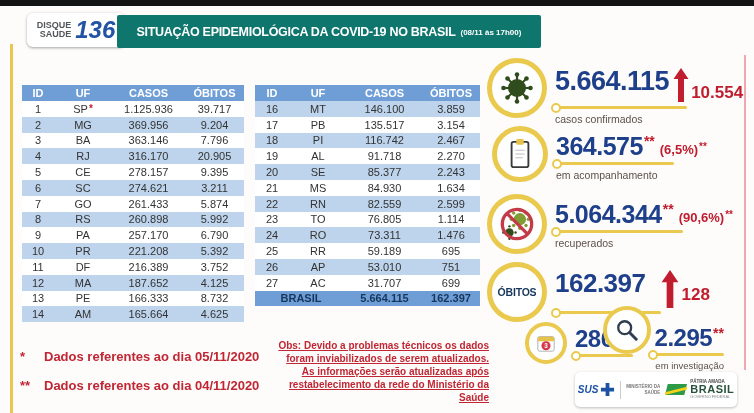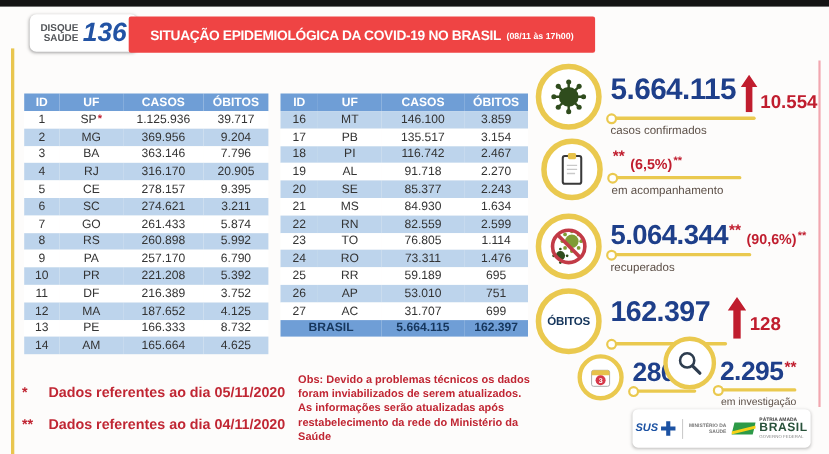--- a/index.html
+++ b/index.html
@@ -8,21 +8,21 @@
   .topbar{position:absolute;left:0;top:0;width:754px;height:6px;background:#141414;}
   .accent-left{position:absolute;left:10px;top:44px;width:3px;height:369px;background:#e9c64f;}
   .accent-right{position:absolute;left:744px;top:55px;width:2px;height:315px;background:#f2a7b0;}
 
   
   .logo-box{position:absolute;left:27px;top:13px;width:98px;height:34px;background:#fff;
             border-radius:6px;box-shadow:0 1px 3px rgba(0,0,0,.35);display:flex;
             align-items:center;justify-content:center;gap:4px;}
   .logo-words{font-size:9px;font-weight:bold;color:#53565a;line-height:9px;text-align:right;}
   .logo-number{font-size:24px;font-weight:bold;font-style:italic;color:#2253a4;line-height:1;}
-  .banner{position:absolute;left:117px;top:15px;width:424px;height:33px;background:#ef4444;
+  .banner{position:absolute;left:117px;top:15px;width:424px;height:33px;background:#0f766e;
           border-radius:2px;display:flex;align-items:center;justify-content:center;gap:5px;}
   .banner-title{color:#fff;font-weight:bold;font-size:12.5px;letter-spacing:-0.3px;white-space:nowrap;}
   .banner-sub{color:#fff;font-weight:bold;font-size:8px;white-space:nowrap;margin-top:2px;}
 
   
   table.data-table{position:absolute;top:85px;border-collapse:collapse;font-size:11px;color:#333;
                    table-layout:fixed;}
   table.left{left:22px;width:222px;}
   table.right{left:255px;width:225px;}
   .data-table th{background:#6f9ed6;color:#fff;font-weight:bold;height:16px;padding:0;text-align:center;}
@@ -55,21 +55,21 @@
   .delta{font-size:17px;font-weight:bold;color:#c01d2e;margin-left:2px;margin-top:15px;}
   .obitos-badge{font-size:10.5px;font-weight:bold;color:#16365c;letter-spacing:-0.2px;}
   .mag-ring{position:absolute;left:603px;top:306px;}
 
   
   .note{position:absolute;display:flex;font-size:13px;font-weight:bold;color:#c02633;}
   .note .star-col{width:24px;flex:none;}
   .note1{left:20px;top:349px;}
   .note2{left:20px;top:378px;}
   .obs{position:absolute;left:271px;top:339px;width:218px;font-size:10px;font-weight:bold;
-       color:#c02633;text-align:left;line-height:1.3;}
+       color:#c02633;text-align:right;line-height:1.3;text-decoration:underline;}
 
   
   .gov-box{position:absolute;left:575px;top:372px;width:162px;height:35px;background:#fff;
            border-radius:5px;box-shadow:0 1px 3px rgba(0,0,0,.25);display:flex;
            align-items:center;justify-content:center;gap:5px;}
   .sus-wrap{display:flex;align-items:center;gap:2px;}
   .sus-text{font-size:10px;font-weight:bold;font-style:italic;color:#1c52a3;}
   .gov-divider{width:1px;height:18px;background:#ccc;}
   .ministry{font-size:4.5px;font-weight:bold;color:#777;text-align:right;line-height:1.2;}
   .patria-block{display:flex;align-items:center;gap:3px;}
@@ -345,20 +345,21 @@
         <rect x="11" y="2" width="8" height="6" rx="1.5" fill="#e7c24a"></rect>
         <g stroke="#c9c9c9" stroke-width="1.3">
           <line x1="10" y1="14" x2="20" y2="14"></line>
             <line x1="10" y1="18" x2="20" y2="18"></line>
           <line x1="10" y1="22" x2="18" y2="22"></line>
         </g>
       </svg>
     </div>
     <div class="stat-content" style="margin-top:8px;">
       <div class="num-row">
+        <span class="big-num n25">364.575</span>
         <span class="stars">**</span>
         <span class="pct"><span>(6,5%)</span><span class="stars">**</span></span>
       </div>
       <div class="underline u2"></div>
       <div class="stat-label">em acompanhamento</div>
     </div>
   </div>
 
   <div class="stat" style="left:487px;top:194px;">
     <div class="ring r50">

